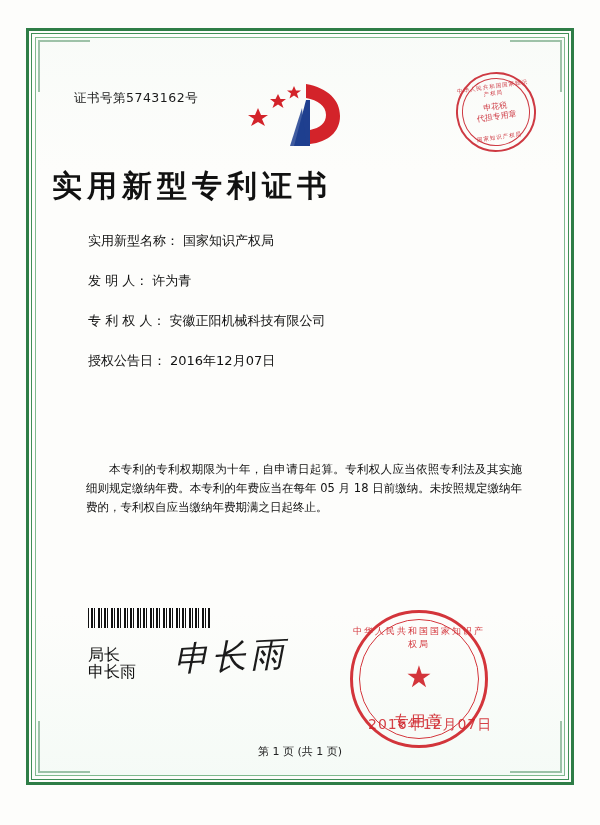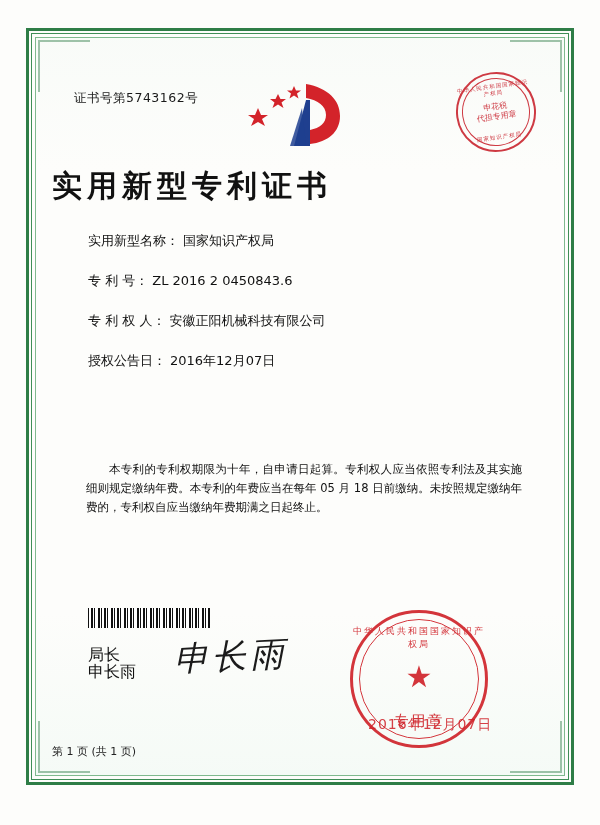--- a/index.html
+++ b/index.html
@@ -274,20 +274,21 @@
     color: #cf2027;
     opacity: 0.85;
     font-family: "DejaVu Sans", "Liberation Sans", sans-serif;
     letter-spacing: 1px;
   }
 
   .footer {
     position: absolute;
     left: 0; right: 0;
     bottom: 6px;
+    text-align: center;
     font-size: 11px;
     color: #222;
     font-family: "DejaVu Sans", "Liberation Sans", sans-serif;
   }
 </style>
 </head>
 <body>
 
 <div class="page">
 
@@ -326,21 +327,21 @@
       </svg>
     </div>
 
     <div class="title">实用新型专利证书</div>
 
     <div class="fields">
       <div class="field-row">
         <span class="field-label">实用新型名称：</span><span class="field-value">国家知识产权局</span>
       </div>
       <div class="field-row">
-        <span class="field-label">专  利  号：</span><span class="field-value">ZL 2016 2 0450843.6</span>
+        <span class="field-label">发  明  人：</span><span class="field-value">许为青</span>
       </div>
       <div class="field-row">
         <span class="field-label">专 利 权 人：</span><span class="field-value">安徽正阳机械科技有限公司</span>
       </div>
       <div class="field-row">
         <span class="field-label">授权公告日：</span><span class="field-value">2016年12月07日</span>
       </div>
     </div>
 
     <div class="paragraphs">

